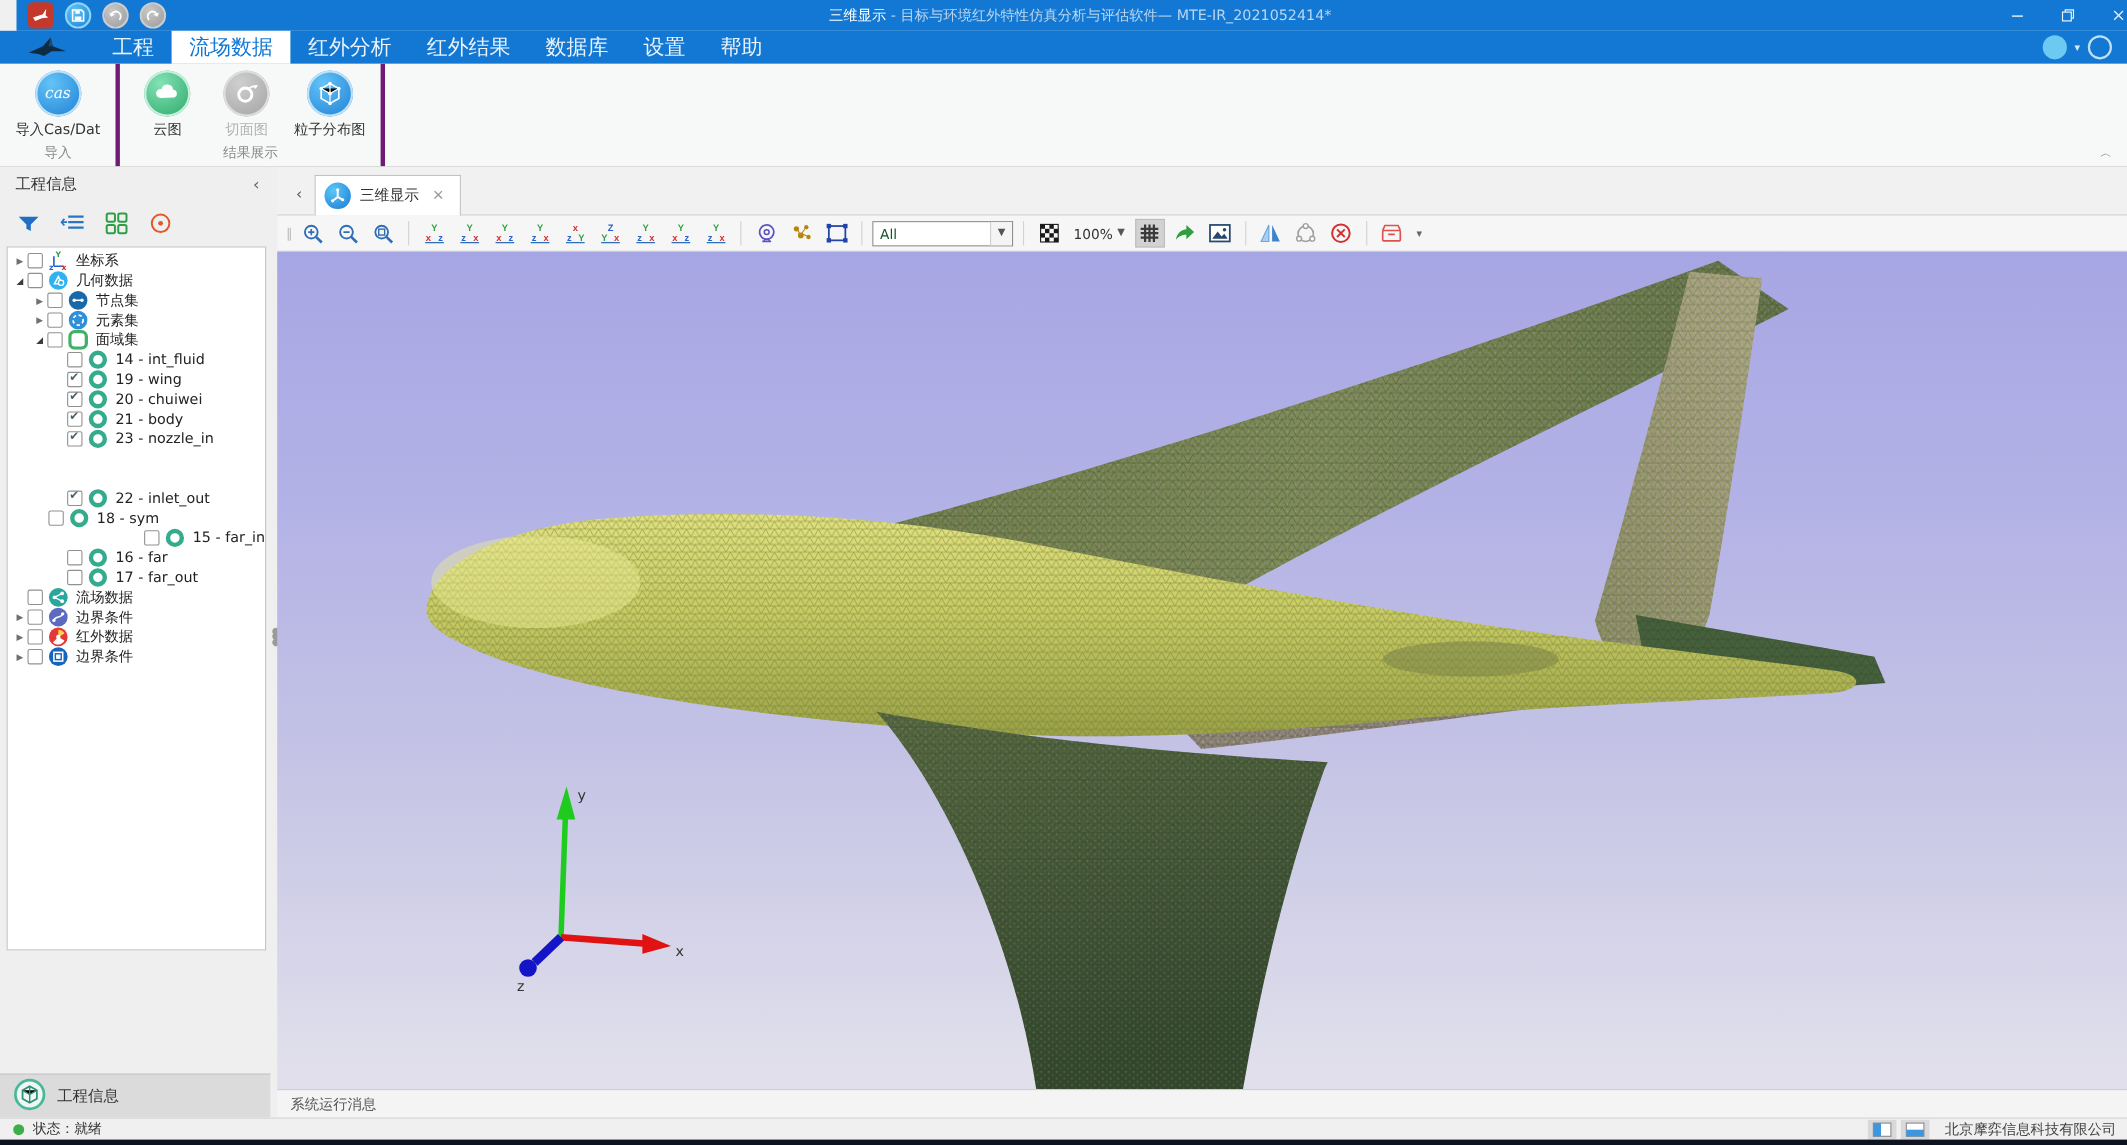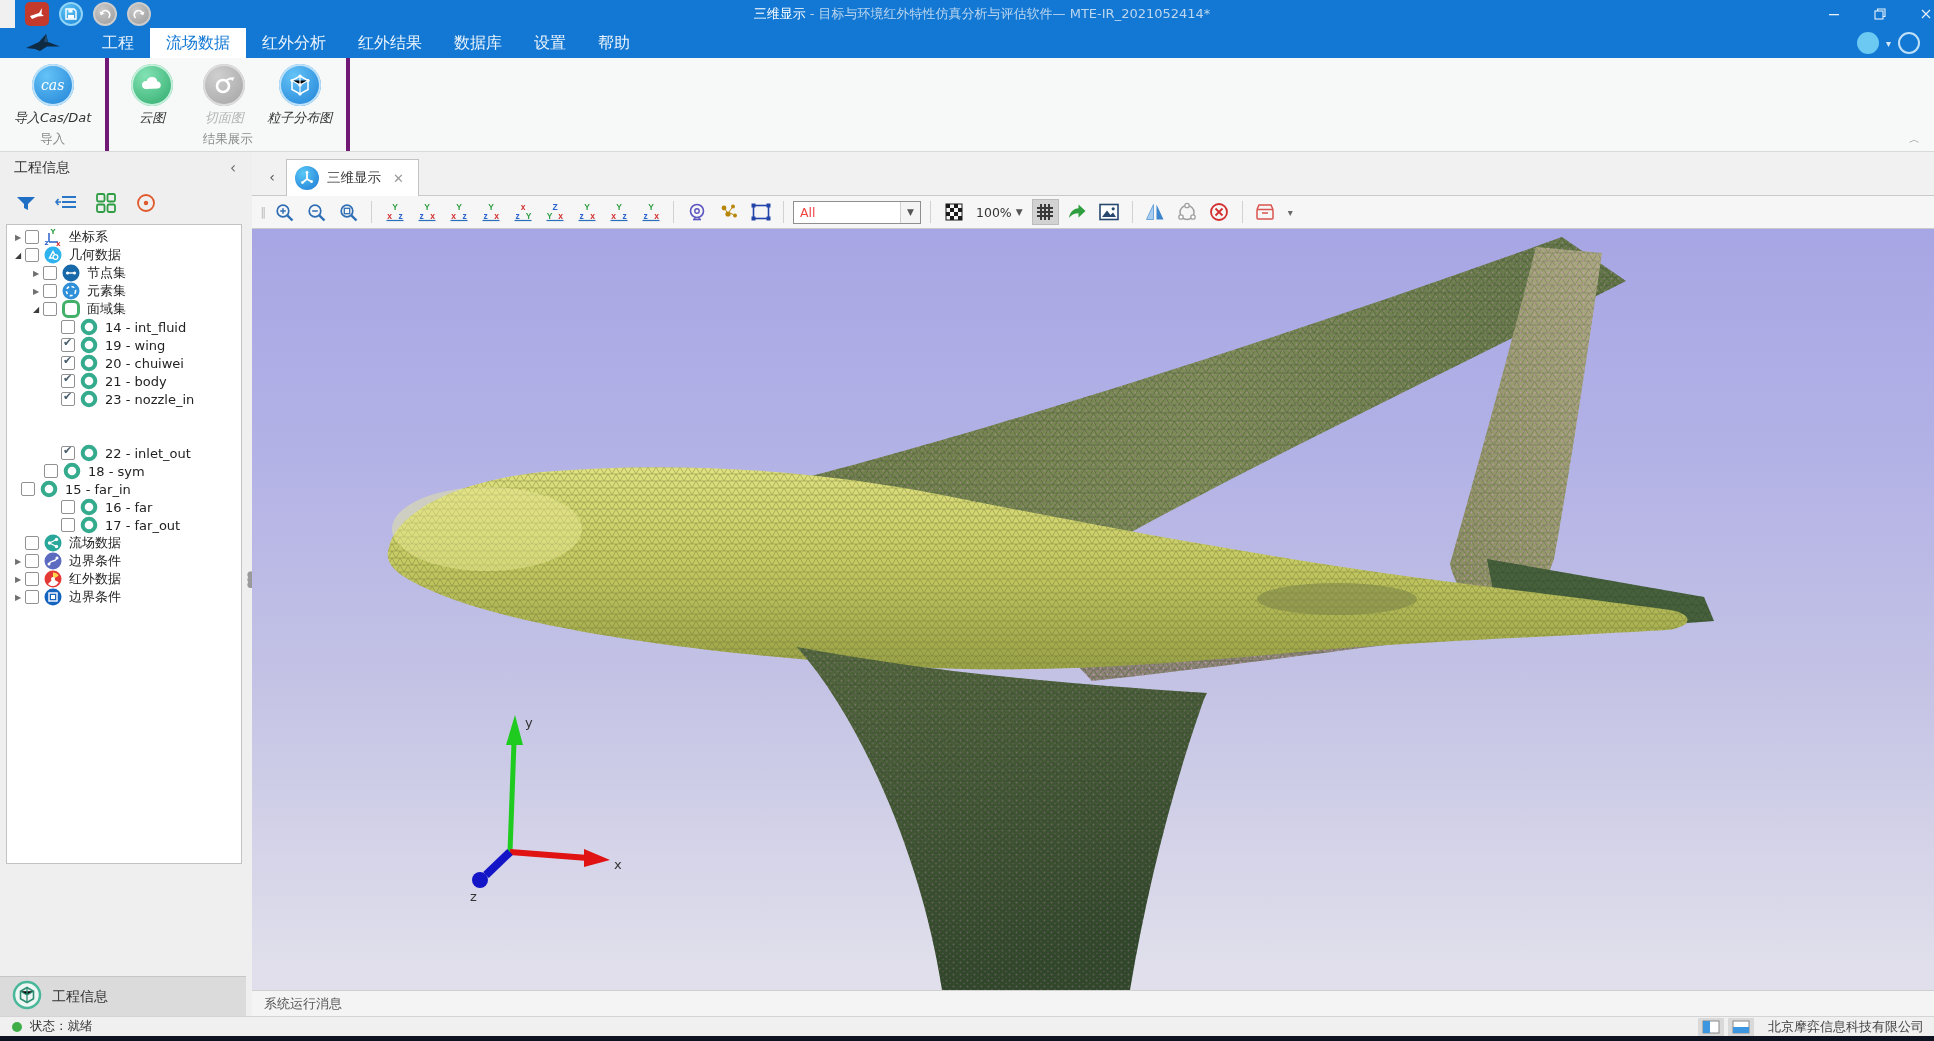--- a/index.html
+++ b/index.html
@@ -20,39 +20,39 @@
   .tb-title .t1 { color:#ffffff; }
   .tb-title .t2 { color:#bcd6ef; }
   .wctl { margin-left:auto; display:flex; height:28px; }
   .wbtn { width:46px; height:28px; display:flex; align-items:center; justify-content:center; color:#dce9f7; }
 
   
   .menubar { position:absolute; left:0; top:28px; width:100%; height:30px; background:#1278d3;
     display:flex; align-items:stretch; }
   .mlogo { width:86px; display:flex; align-items:center; justify-content:center; }
   .mitems { display:flex; align-items:stretch; }
-  .mitem { padding:0 16px; color:#eaf3fc; font-size:16px; display:flex; align-items:center; cursor:default; }
+  .mitem { padding:0 16px; color:#eaf3fc; font-size:19px; display:flex; align-items:center; cursor:default; }
   .mitem.active { background:#ffffff; color:#1278d3; }
   .mright { margin-left:auto; display:flex; align-items:center; gap:7px; padding-right:14px; }
   .mrico { width:22px; height:22px; border-radius:50%; display:flex; align-items:center; justify-content:center; }
   .mrico.fill { background:#6cc9f2; }
   .mrico.line { border:2px solid #bfe0f6; }
   .mrcaret { color:#d7e8f8; font-size:10px; }
 
   
   .ribbon { position:absolute; left:0; top:58px; width:100%; height:94px; background:#f7f8f8;
     border-bottom:1px solid #d9d9d9; display:flex; }
   .rgroup { display:flex; flex-direction:column; border-right:4px solid #701a75; padding:5px 10px 0 10px; }
   .rbtns { display:flex; gap:6px; flex:1; }
   .rbtn { min-width:66px; display:flex; flex-direction:column; align-items:center; gap:3px; padding:1px 4px; }
   .ricon { width:42px; height:42px; border-radius:50%; display:flex; align-items:center; justify-content:center; }
   .ricon.blue  { background:radial-gradient(circle at 35% 28%, #64c3f6, #1d7fd6); box-shadow:0 0 0 2px #bfe2f8 inset; }
   .ricon.green { background:radial-gradient(circle at 35% 28%, #83e2b4, #2aa868); box-shadow:0 0 0 2px #c6efdc inset; }
   .ricon.gray  { background:radial-gradient(circle at 35% 28%, #cfcfcf, #a2a2a2); box-shadow:0 0 0 2px #dddddd inset; }
-  .rlabel { font-size:13px; color:#333; white-space:nowrap;font-style:italic; }
+  .rlabel { font-size:13px; color:#333; white-space:nowrap; }
   .rbtn.disabled .rlabel { color:#b3b3b3; }
   .rglabel { height:24px; text-align:center; color:#8a8a8a; font-size:12.5px; line-height:22px; }
   .rchevron { position:absolute; right:14px; bottom:4px; color:#8a8a8a; font-size:11px; }
 
   
   .main { position:absolute; left:0; top:152px; width:100%; height:864px; display:flex; }
 
   .lpanel { width:246px; background:#efefef; position:relative; }
   .lp-head { height:32px; display:flex; align-items:center; padding:0 10px 0 14px; }
   .lp-title { font-size:14px; color:#333; }
@@ -89,21 +89,21 @@
   .tabclose { color:#9a9a9a; font-size:13px; margin-left:4px; }
 
   
   .vtoolbar { height:33px; background:#f6f6f6; border-bottom:1px solid #c9c9c9;
     display:flex; align-items:center; gap:5px; padding-left:8px; }
   .vhandle { color:#b9b9b9; letter-spacing:-2px; font-size:12px; margin-right:2px; }
   .vsep { width:1px; height:22px; background:#d2d2d2; margin:0 4px; }
   .vbtn { width:27px; height:26px; display:flex; align-items:center; justify-content:center; border:1px solid transparent; }
   .vbtn.active { background:#d2d2d2; border-color:#bcbcbc; }
   .vselect { width:128px; height:23px; background:#fff; border:1px solid #8f8f8f; display:flex; align-items:center; }
-  .vselect .val { flex:1; padding-left:6px; font-size:12.5px; color:#ef4444; }
+  .vselect .val { flex:1; padding-left:6px; font-size:12.5px; color:#14532d; }
   .vselect .arr { width:20px; height:100%; border-left:1px solid #cfcfcf; background:#f4f4f4;
     display:flex; align-items:center; justify-content:center; color:#555; font-size:9px; }
   .vdd { display:flex; align-items:center; gap:4px; font-size:12.5px; color:#333; padding:0 4px; }
   .vdd .car { font-size:9px; color:#555; }
   .vcaret { font-size:10px; color:#666; padding:0 4px; }
 
   
   .viewport { flex:1; position:relative; overflow:hidden;
     background:linear-gradient(180deg,#a7a6e4 0%, #b3b2e6 30%, #c4c3e5 60%, #e0dfeb 97%); }
   .viewport svg.model { position:absolute; left:0; top:0; }
@@ -412,21 +412,21 @@
           <div class="trow" style="padding-left: 23px; text-align: right;">
             <span class="texp"></span>
             <span class="tcheck"></span>
             <span class="ticon">
               <svg width="18" height="18" viewBox="0 0 18 18">
                 <circle cx="9" cy="9" r="6.3" fill="none" stroke="#35ab8e" stroke-width="4"></circle>
               </svg>
             </span>
             <span class="tlabel">18 - sym</span>
           </div>
-          <div class="trow" style="">
+          <div class="trow" style=" justify-content: flex-end;">
             <span class="texp"></span>
             <span class="tcheck"></span>
             <span class="ticon">
               <svg width="18" height="18" viewBox="0 0 18 18">
                 <circle cx="9" cy="9" r="6.3" fill="none" stroke="#35ab8e" stroke-width="4"></circle>
               </svg>
             </span>
             <span class="tlabel">15 - far_in</span>
           </div>
           <div class="trow" style="padding-left: 40px;">

